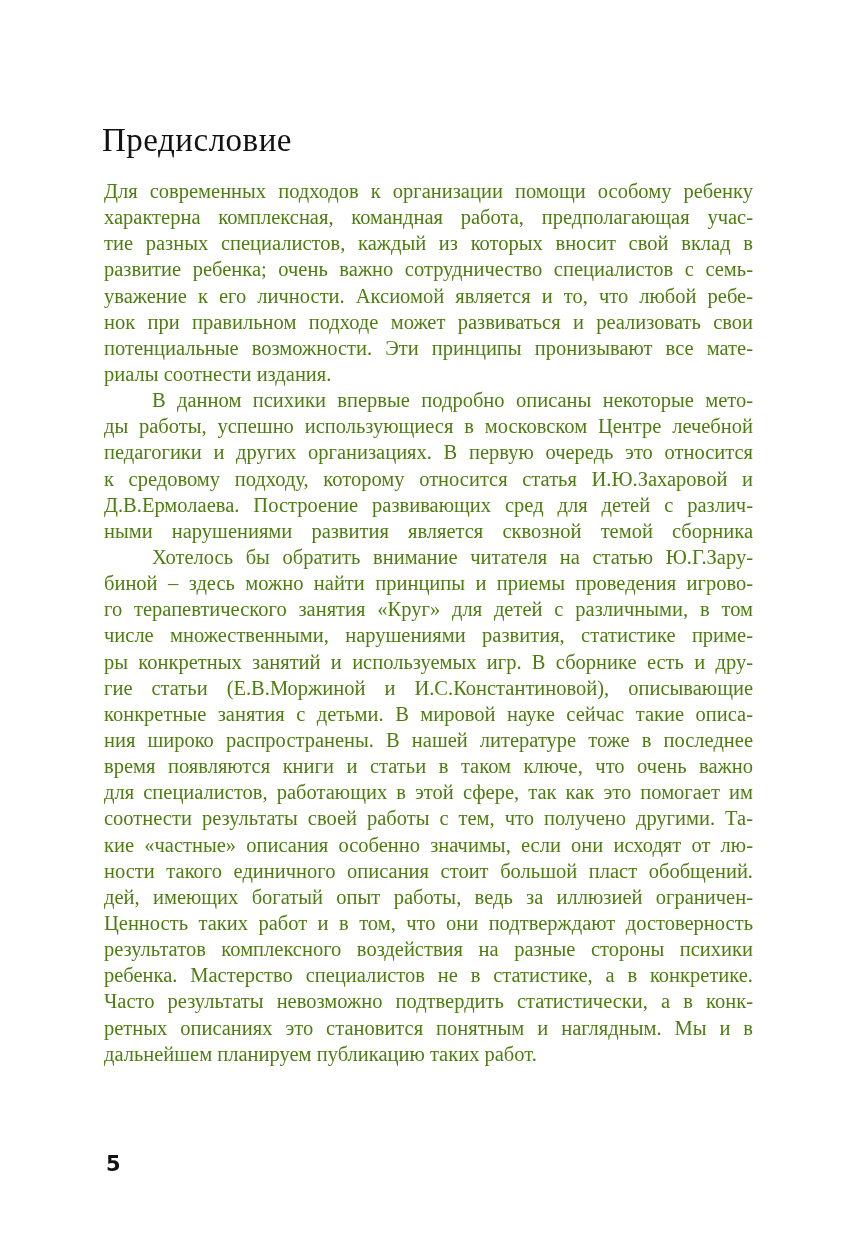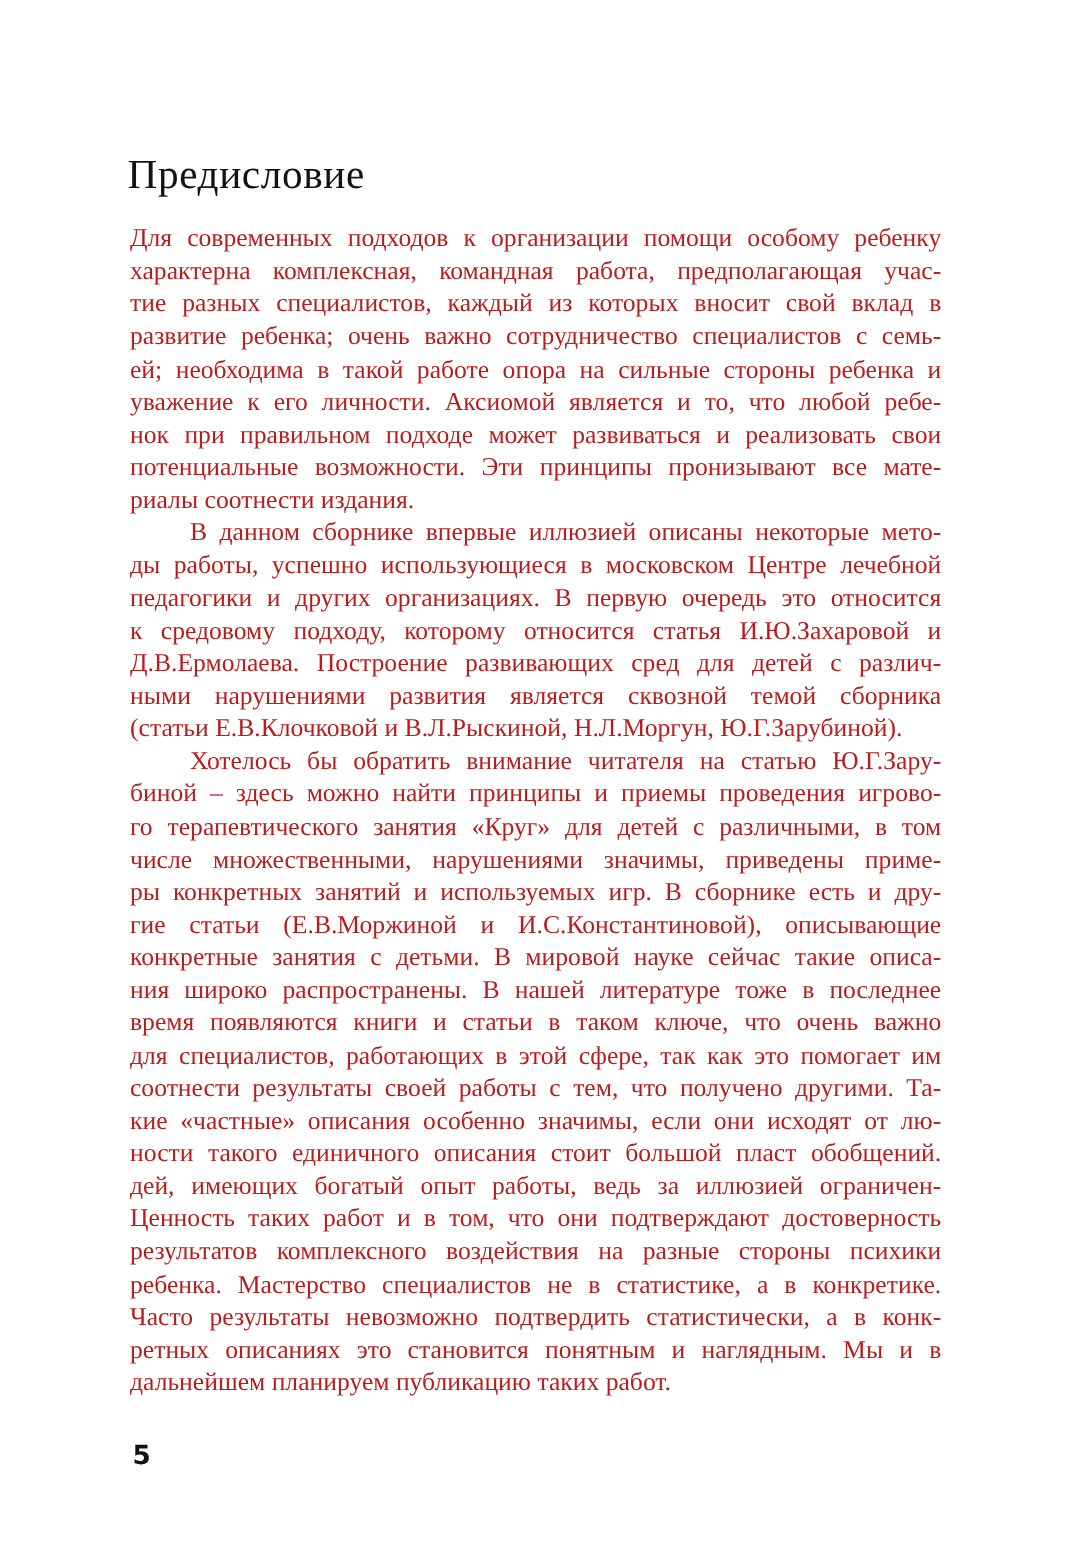--- a/index.html
+++ b/index.html
@@ -27,21 +27,21 @@
     color: #121212;
     white-space: nowrap;
   }
   .text-body {
     position: absolute;
     left: 104px;
     top: 178px;
     width: 649px;
     font-size: 20.5px;
     line-height: 26.15px;
-    color: #b91c1c;
+    color: #4d7c0f;
   }
   .paragraph {
     margin: 0;
   }
   .line {
     text-align: justify;
     text-align-last: justify;
     overflow: hidden;
     white-space: normal;
     height: 26.15px;
@@ -67,40 +67,38 @@
 
 <div class="page">
   <h1 class="page-title">Предисловие</h1>
 
   <div class="text-body">
       <div class="paragraph">
         <div class="line">Для современных подходов к организации помощи особому ребенку</div>
         <div class="line">характерна комплексная, командная работа, предполагающая учас-</div>
         <div class="line">тие разных специалистов, каждый из которых вносит свой вклад в</div>
         <div class="line">развитие ребенка; очень важно сотрудничество специалистов с семь-</div>
-        <div class="line">ей; необходима в такой работе опора на сильные стороны ребенка и</div>
         <div class="line">уважение к его личности. Аксиомой является и то, что любой ребе-</div>
         <div class="line">нок при правильном подходе может развиваться и реализовать свои</div>
         <div class="line">потенциальные возможности. Эти принципы пронизывают все мате-</div>
         <div class="line last">риалы соотнести издания.</div>
       </div>
       <div class="paragraph">
-        <div class="line indent">В данном сборнике впервые иллюзией описаны некоторые мето-</div>
+        <div class="line indent">В данном психики впервые подробно описаны некоторые мето-</div>
         <div class="line">ды работы, успешно использующиеся в московском Центре лечебной</div>
         <div class="line">педагогики и других организациях. В первую очередь это относится</div>
         <div class="line">к средовому подходу, которому относится статья И.Ю.Захаровой и</div>
         <div class="line">Д.В.Ермолаева. Построение развивающих сред для детей с различ-</div>
         <div class="line">ными нарушениями развития является сквозной темой сборника</div>
-        <div class="line last">(статьи Е.В.Клочковой и В.Л.Рыскиной, Н.Л.Моргун, Ю.Г.Зарубиной).</div>
       </div>
       <div class="paragraph">
         <div class="line indent">Хотелось бы обратить внимание читателя на статью Ю.Г.Зару-</div>
         <div class="line">биной – здесь можно найти принципы и приемы проведения игрово-</div>
         <div class="line">го терапевтического занятия «Круг» для детей с различными, в том</div>
-        <div class="line">числе множественными, нарушениями значимы, приведены приме-</div>
+        <div class="line">числе множественными, нарушениями развития, статистике приме-</div>
         <div class="line">ры конкретных занятий и используемых игр. В сборнике есть и дру-</div>
         <div class="line">гие статьи (Е.В.Моржиной и И.С.Константиновой), описывающие</div>
         <div class="line">конкретные занятия с детьми. В мировой науке сейчас такие описа-</div>
         <div class="line">ния широко распространены. В нашей литературе тоже в последнее</div>
         <div class="line">время появляются книги и статьи в таком ключе, что очень важно</div>
         <div class="line">для специалистов, работающих в этой сфере, так как это помогает им</div>
         <div class="line">соотнести результаты своей работы с тем, что получено другими. Та-</div>
         <div class="line">кие «частные» описания особенно значимы, если они исходят от лю-</div>
         <div class="line">ности такого единичного описания стоит большой пласт обобщений.</div>
         <div class="line">дей, имеющих богатый опыт работы, ведь за иллюзией ограничен-</div>

